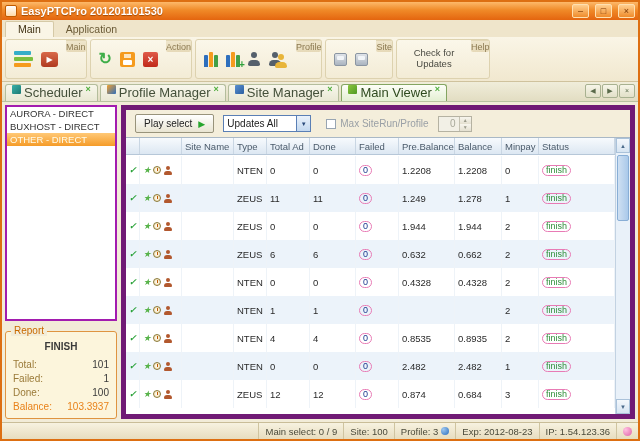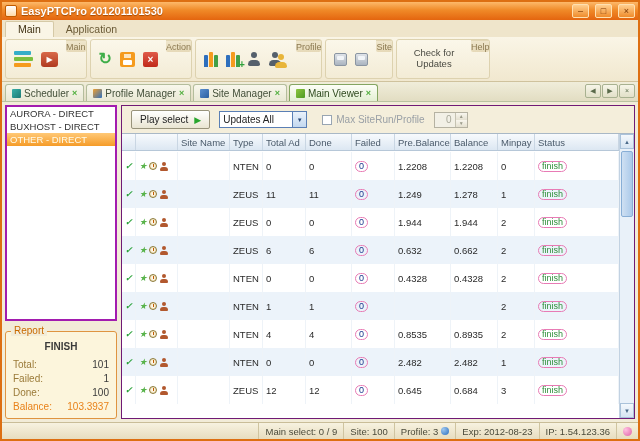--- a/index.html
+++ b/index.html
@@ -46,22 +46,22 @@
   .ico-user.gold{--uc:#e8b53a;}
   .ico-users{position:relative;width:19px;height:15px;display:inline-block;}
   .ico-users .ico-user{position:absolute;}
   .ico-users .back{left:0;top:0;}
   .ico-users .front{right:0;bottom:-1px;}
   .ico-site{width:13px;height:13px;background:linear-gradient(#dfe3e8,#aab4c0);border:1px solid #8a95a2;border-radius:2px;position:relative;display:inline-block;}
   .ico-site::before{content:"";position:absolute;left:2px;top:2px;right:2px;height:4px;background:#f2f5f8;border-radius:1px;}
   .help-btn{width:58px;font-size:9.5px;color:#4a4a42;text-align:center;line-height:1.15;}
   
   .doctabs{height:20px;background:linear-gradient(#f0edda,#e2ddc2);display:flex;align-items:flex-end;padding:0 3px;gap:2px;border-bottom:1px solid #b9c2a0;flex:none;}
-  .dtab{display:flex;align-items:center;gap:3px;height:17px;padding:0 6px;background:linear-gradient(#f8f7ec,#e9e8d4);
-    border:1px solid #b4bd9c;border-bottom:none;border-radius:3px 3px 0 0;font-size:10px;color:#44503a;white-space:nowrap;}
+  .dtab{display:flex;gap:3px;height:17px;padding:0 6px;background:linear-gradient(#f8f7ec,#e9e8d4);
+    border:1px solid #b4bd9c;border-bottom:none;border-radius:3px 3px 0 0;font-size:13px;color:#44503a;white-space:nowrap;}
   .dtab.active{background:linear-gradient(#fdfef8,#e3efd2);border-color:#84a561;color:#2e4a1e;}
   .dticon{width:9px;height:9px;border-radius:1px;flex:none;}
   .dticon.sch{background:linear-gradient(135deg,#39b0a8,#1d7a74);}
   .dticon.pm{background:linear-gradient(135deg,#f0a030,#2e6fbd);}
   .dticon.sm{background:linear-gradient(135deg,#5a8fd0,#2a5fa0);}
   .dticon.mv{background:linear-gradient(135deg,#8cc63e,#4e9a24);}
   .dtclose{color:#4fae3c;font-weight:bold;font-size:9px;line-height:9px;}
   .dtclose::before{content:"×";}
   .dnav{margin-left:auto;display:flex;gap:1px;align-items:center;padding-bottom:3px;}
   .dnavbtn{width:16px;height:14px;border:1px solid #a8b190;background:linear-gradient(#f6f5e8,#e2e0c8);font-size:7px;color:#5a6a4a;
@@ -73,21 +73,21 @@
   .plitem{font-size:9.5px;color:#333;padding:1px 3px;white-space:nowrap;overflow:hidden;}
   .plitem.selected{background:linear-gradient(#ffc977,#f59b28);color:#fffbe8;}
   .report{position:relative;border:1px solid #df9440;border-radius:3px;background:#fcf5dc;margin-top:10px;padding:9px 5px 4px;height:88px;flex:none;}
   .report-title{position:absolute;top:-7px;left:5px;background:#f2ecd8;padding:0 3px;font-size:10px;color:#c96a00;}
   .report-state{text-align:center;font-size:10px;font-weight:bold;color:#3a3a3a;margin-bottom:6px;}
   .rrow{display:flex;justify-content:space-between;font-size:10px;line-height:14px;padding:0 2px;}
   .rlabel{color:#9a7a38;}
   .rvalue{color:#3a3a3a;}
   .rrow.balance .rlabel,.rrow.balance .rvalue{color:#e8821a;}
   
-  .main{flex:1;display:flex;flex-direction:column;border:1px solid #701a75;background:#f4eedb;min-width:0;}
+  .main{flex:1;display:flex;flex-direction:column;border:5px solid #701a75;background:#f4eedb;min-width:0;}
   .main-toolbar{height:27px;display:flex;align-items:center;gap:9px;padding:0 9px;flex:none;}
   .play-btn{display:flex;align-items:center;gap:6px;height:19px;padding:0 8px;background:linear-gradient(#ffffff,#e9e5d2);
     border:1px solid #98937b;border-radius:2px;font-size:10px;color:#222;white-space:nowrap;}
   .play-icon{color:#27a52d;font-size:9px;}
   .play-icon::before{content:"▶";}
   .combo{display:flex;width:88px;height:17px;border:1px solid #5a7fb5;background:#fff;align-items:center;}
   .combo-text{flex:1;font-size:10px;padding-left:3px;color:#222;white-space:nowrap;}
   .combo-btn{width:14px;height:100%;background:linear-gradient(#eaf2fb,#c3d8ef);border-left:1px solid #5a7fb5;color:#2a4a7a;
     font-size:6px;display:flex;align-items:center;justify-content:center;}
   .combo-btn::before{content:"▼";}
@@ -513,21 +513,21 @@
       <i class="ic-clock"></i>
       <i class="ic-person"></i>
     </span>
     <span class="tc"></span>
     <span class="tc">ZEUS</span>
     <span class="tc">12</span>
     <span class="tc">12</span>
     <span class="tc">
                 <span class="pill pill-failed">0</span>
               </span>
-    <span class="tc">0.645</span>
+    <span class="tc">0.874</span>
     <span class="tc">0.684</span>
     <span class="tc">3</span>
     <span class="tc">
                 <span class="pill pill-status">finish</span>
               </span>
   </div>
 </div>
         <div class="vscroll">
           <span class="sbtn up"></span>
           <span class="sthumb"></span>

